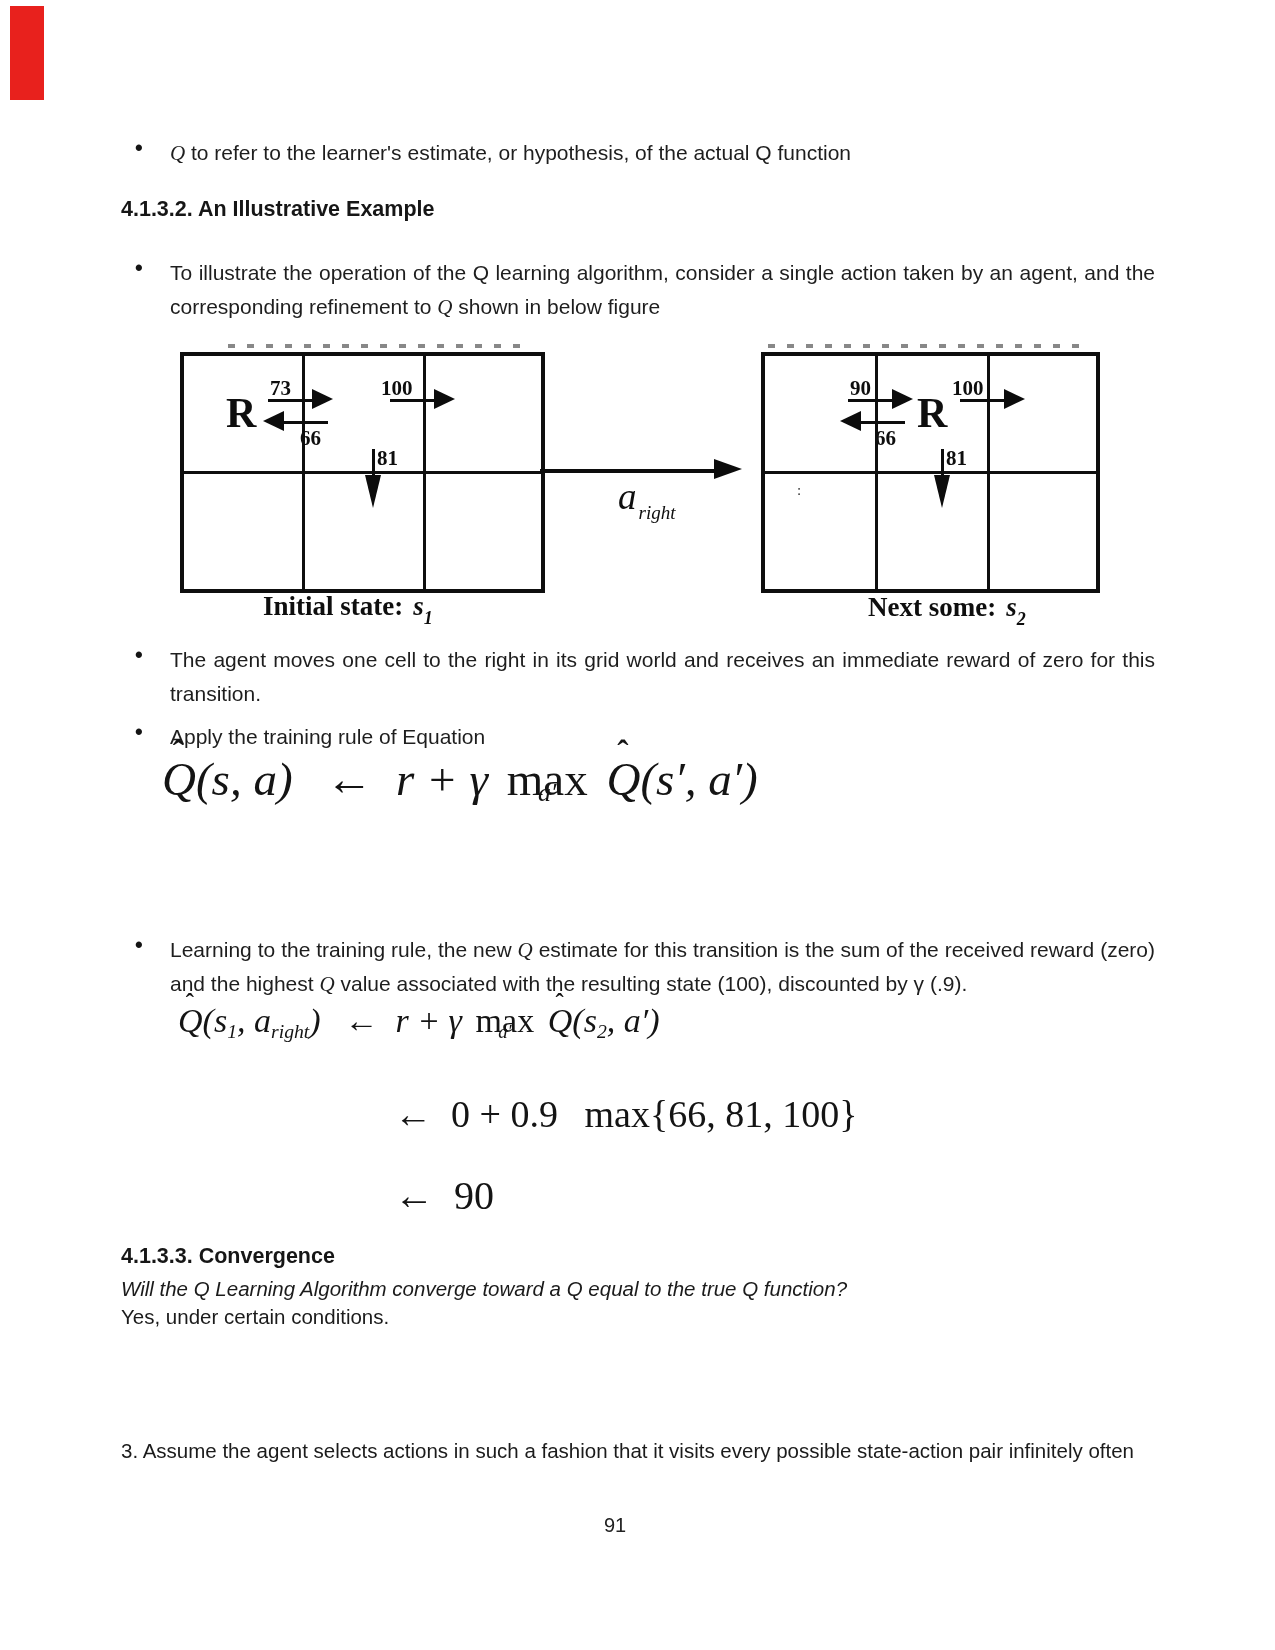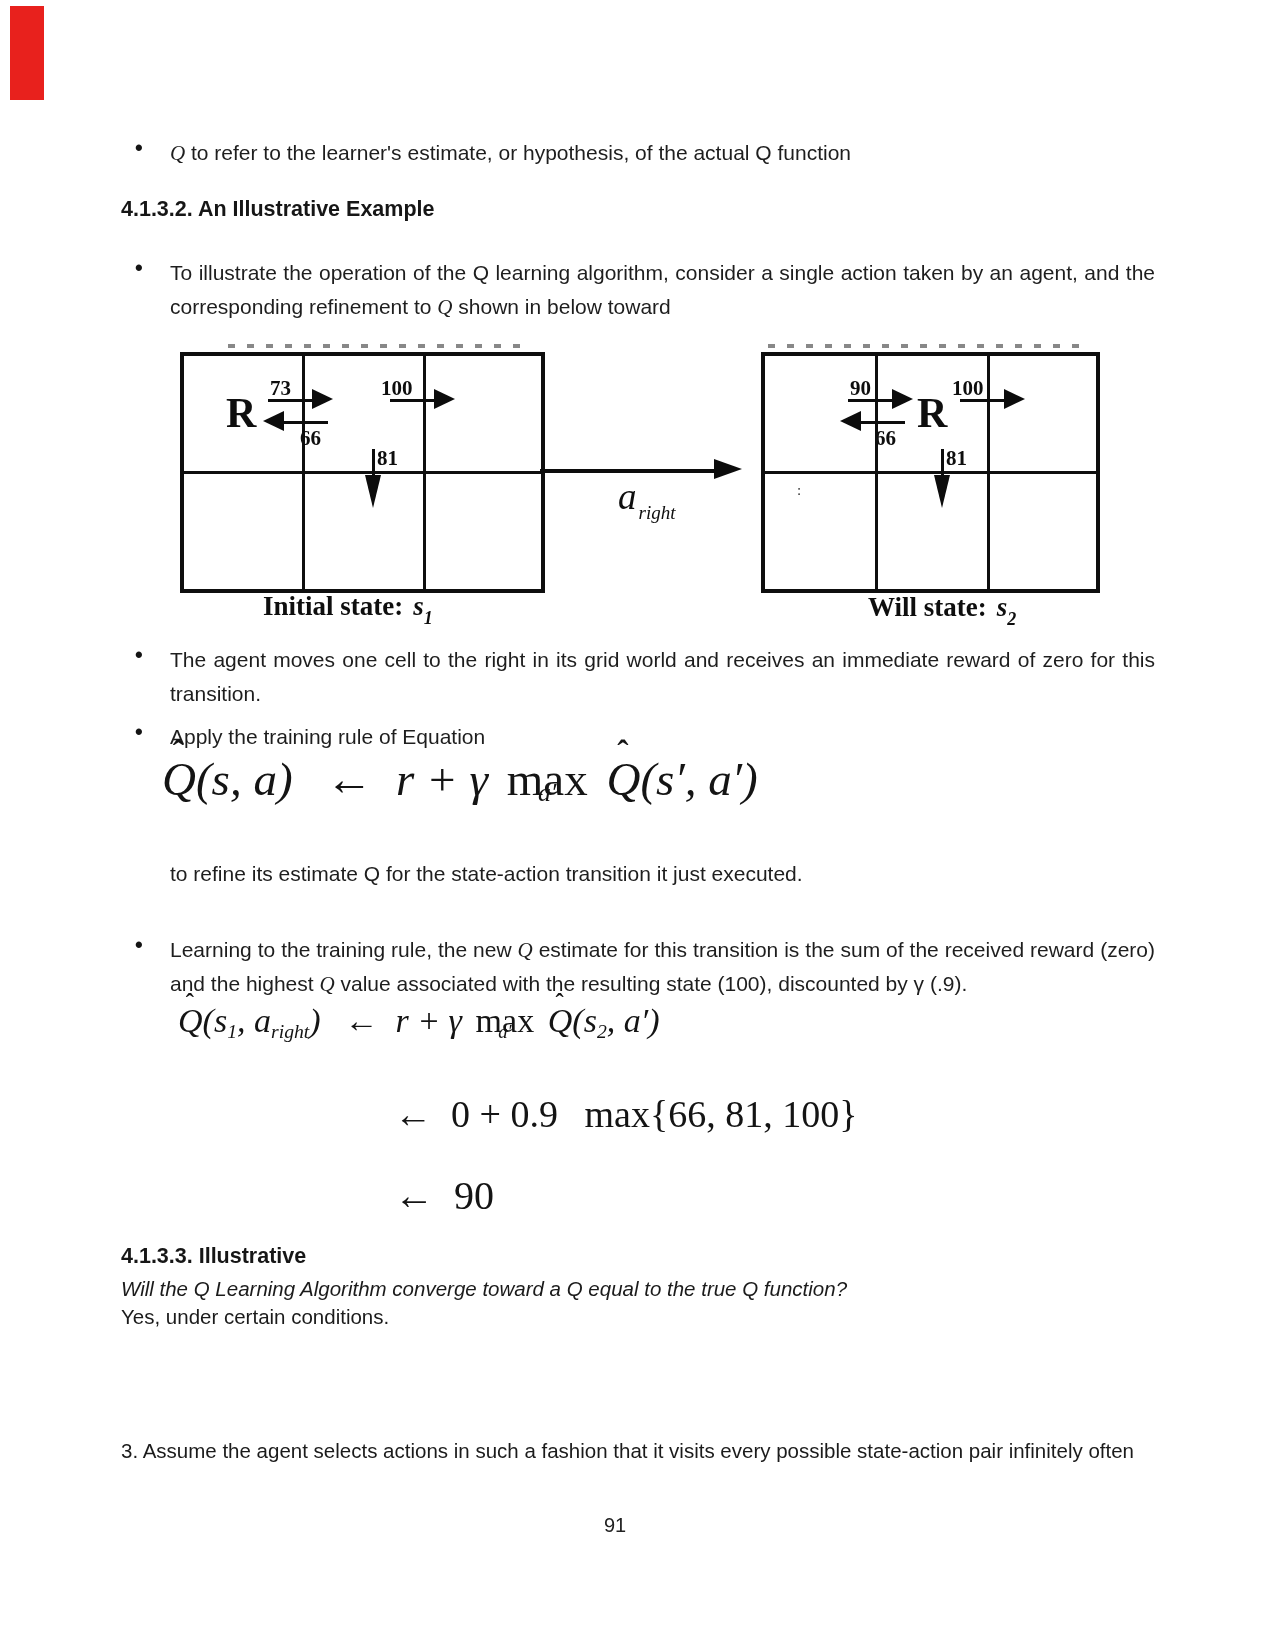--- a/index.html
+++ b/index.html
@@ -74,21 +74,21 @@
 
   <div class="bullet" style="top:136px;">
     <span class="dot">•</span>
     <div class="btext"><span class="serif-it">Q</span><span> to refer to the learner's estimate, or hypothesis, of the actual Q function</span></div>
   </div>
 
   <div class="head" style="top:197px;">4.1.3.2. An Illustrative Example</div>
 
   <div class="bullet" style="top:256px;">
     <span class="dot">•</span>
-    <div class="btext just"><span>To illustrate the operation of the Q learning algorithm, consider a single action taken by an agent, and the corresponding refinement to </span><span class="serif-it">Q</span><span> shown in below toward</span></div>
+    <div class="btext just"><span>To illustrate the operation of the Q learning algorithm, consider a single action taken by an agent, and the corresponding refinement to </span><span class="serif-it">Q</span><span> shown in below figure</span></div>
   </div>
 
   <div class="figure figserif">
 
     <div class="noise" style="left:60px;width:300px;"></div>
     <div class="grid grid-initial">
       <div class="vline" style="left:118px;"></div>
       <div class="vline" style="left:239px;"></div>
       <div class="hline"></div>
       <div class="gR" style="left:42px;top:36px;">R</div>
@@ -146,21 +146,21 @@
           <span class="stem"></span>
           <span class="tri"></span>
         </div>
       <div class="artifact" style="left:32px;top:126px;">:</div>
     </div>
 
     <div class="cap" style="left:95px;top:256px;">
       <span>Initial state:</span><span class="st">s</span><span class="csub">1</span>
     </div>
     <div class="cap" style="left:700px;top:257px;">
-      <span>Will state:</span><span class="st">s</span><span class="csub">2</span>
+      <span>Next some:</span><span class="st">s</span><span class="csub">2</span>
     </div>
   </div>
 
   <div class="bullet" style="top:643px;">
     <span class="dot">•</span>
     <div class="btext just">The agent moves one cell to the right in its grid world and receives an immediate reward of zero for this transition.</div>
   </div>
 
   <div class="bullet" style="top:720px;">
     <span class="dot">•</span>
@@ -168,21 +168,20 @@
   </div>
 
   <div class="eq eq1">
     <span class="qhat"><span class="hat">ˆ</span><span>Q</span></span><span class="it">(s, a)</span>
     <span class="sp-m">←</span>
     <span class="it sp-s">r + γ</span>
     <span class="maxstack"><span>max</span><span class="maxsub">a′</span></span>
     <span class="qhat"><span class="hat">ˆ</span><span>Q</span></span><span class="it">(s′, a′)</span>
   </div>
 
-  <div class="abs" style="left:170px;top:862px;font-size:21px;">to refine its estimate Q for the state-action transition it just executed.</div>
 
   <div class="bullet" style="top:933px;">
     <span class="dot">•</span>
     <div class="btext just"><span>Learning to the training rule, the new </span><span class="serif-it">Q</span><span> estimate for this transition is the sum of the received reward (zero) and the highest </span><span class="serif-it">Q</span><span> value associated with the resulting state (100), discounted by γ (.9).</span></div>
   </div>
 
   <div class="eq eq2">
     <span class="qhat"><span class="hat">ˆ</span><span>Q</span></span><span class="it">(s</span><span class="subsc">1</span><span class="it">, a</span><span class="subsc">right</span><span class="it">)</span>
     <span class="sp-m">←</span>
     <span class="it sp-s">r + γ</span>
@@ -194,20 +193,20 @@
     <span>←</span>
     <span class="sp-s">0 + 0.9</span>
     <span class="sp-m">max{66, 81, 100}</span>
   </div>
 
   <div class="eq eq4">
     <span>←</span>
     <span class="sp-s">90</span>
   </div>
 
-  <div class="head" style="top:1244px;">4.1.3.3. Illustrative</div>
+  <div class="head" style="top:1244px;">4.1.3.3. Convergence</div>
   <div class="plain" style="top:1302px;">Yes, under certain conditions.</div>
   <div class="plain qline" style="top:1274px;">Will the Q Learning Algorithm converge toward a Q equal to the true Q function?</div>
   <div class="plain" style="top:1428px;margin-top:8px;">3. Assume the agent selects actions in such a fashion that it visits every possible state-action pair infinitely often</div>
 
   <div class="pagenum">91</div>
 
 </div>
 
 </body></html>

